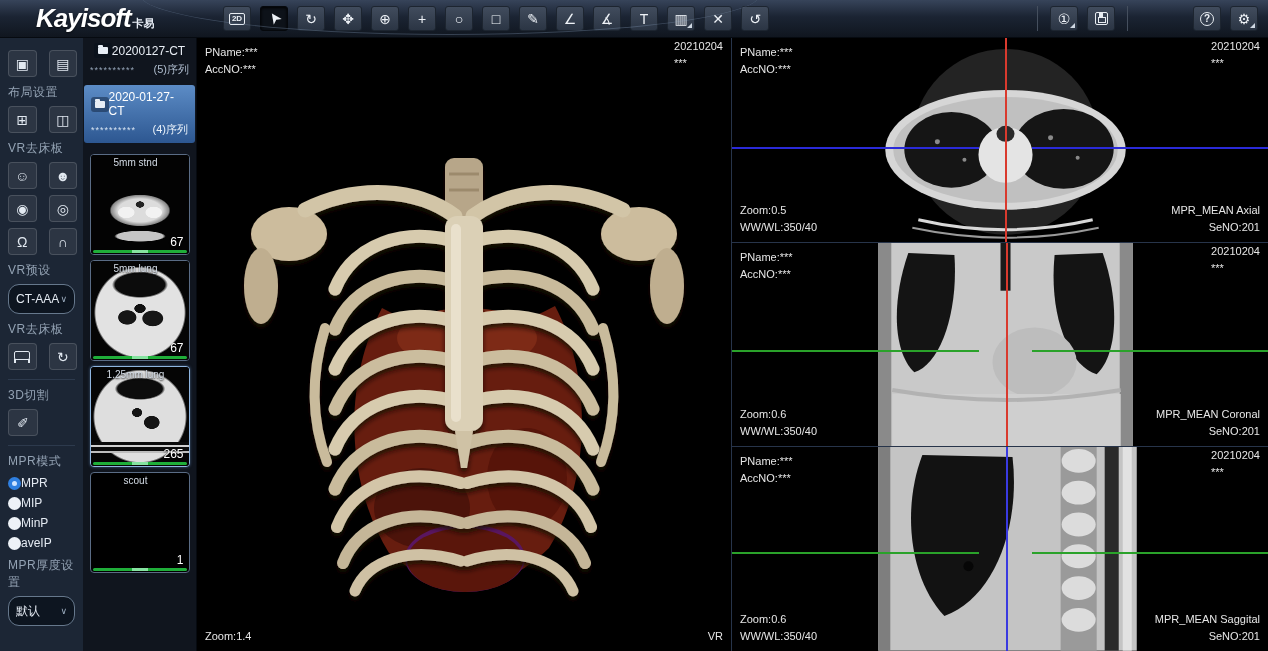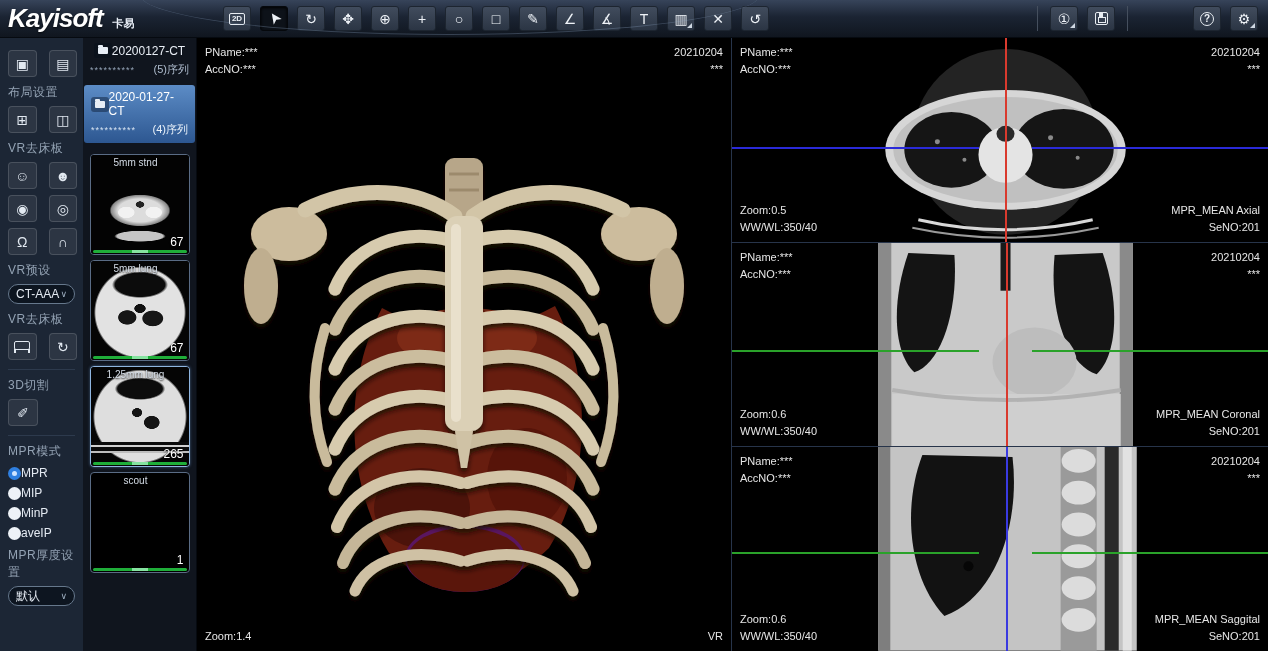--- a/index.html
+++ b/index.html
@@ -6,21 +6,21 @@
   html,body { width:1268px; height:651px; overflow:hidden; background:#000;
     font-family:"Liberation Sans","DejaVu Sans",sans-serif; }
   .root { width:1268px; height:651px; display:flex; flex-direction:column; }
 
   
   .topbar { height:38px; flex:0 0 38px; display:flex; align-items:center; position:relative;
     background:linear-gradient(180deg,#37445a 0%,#1b2433 45%,#10161f 100%);
     border-bottom:1px solid #060a10; overflow:hidden; }
   .topbar::after { content:''; position:absolute; left:140px; top:-46px; width:620px; height:80px;
     border-radius:50%; border-bottom:1px solid rgba(150,175,210,.28); pointer-events:none; }
-  .logo { width:205px; padding-left:8px; display:flex; align-items:baseline; gap:10px; }
+  .logo { width:205px; padding-left:36px; display:flex; align-items:baseline; gap:2px; }
   .logo .en { color:#fff; font-size:26px; font-weight:bold; letter-spacing:-1px;
     text-shadow:0 1px 2px rgba(0,0,0,.6); font-style:italic; }
   .logo .cn { color:#e8eef6; font-size:11px; font-weight:bold; }
   .tb-group { display:flex; align-items:center; gap:9px; }
   .tb-main { margin-left:18px; }
   .tb-sec { margin-left:268px; padding:0 12px; border-left:1px solid #454f5e; border-right:1px solid #454f5e; }
   .tb-right { margin-left:auto; padding-right:10px; }
   .tool-btn { position:relative; width:28px; height:25px; border-radius:3px; cursor:pointer;
     display:flex; align-items:center; justify-content:center;
     background:linear-gradient(180deg,#414c5d,#2b3544); border:1px solid #1d2530;
@@ -45,21 +45,21 @@
     color:#93a2b3; font-size:12px; overflow:hidden; }
   .sb-row { display:flex; gap:12px; margin:4px 0 6px 0; }
   .sb-btn { width:30px; height:27px; border-radius:4px; cursor:pointer;
     background:rgba(255,255,255,.07); border:1px solid rgba(255,255,255,.14);
     display:flex; align-items:center; justify-content:center; color:#e2e9f1; font-size:14px; }
   .sb-label { margin:7px 0 5px 0; letter-spacing:.5px; }
   .sb-sep { border-top:1px solid #2d3a4d; margin:9px 2px 6px 0; }
   .glyph-bed { width:16px; height:9px; border:1.5px solid #e2e9f1; border-radius:2px; position:relative; margin-top:-3px; }
   .glyph-bed::before,.glyph-bed::after { content:''; position:absolute; bottom:-4px; width:2px; height:4px; background:#e2e9f1; }
   .glyph-bed::before { left:-1px; } .glyph-bed::after { right:-1px; }
-  .select { height:20px; border:1px solid #66788c; border-radius:11px; background:#0d1520;
+  .select { height:30px; border:1px solid #66788c; border-radius:11px; background:#0d1520;
     color:#e4eaf2; font-size:12px; display:flex; align-items:center; justify-content:space-between;
     padding:0 7px; cursor:pointer; margin:2px 2px 2px 0; }
   .select .chev { font-size:9px; color:#9fb0c2; }
   .radio-row { display:flex; align-items:center; gap:0; margin:6px 0; cursor:pointer; color:#e4eaf2; }
   .radio { width:13px; height:13px; border-radius:50%; background:#eef2f7; flex:0 0 13px; position:relative; }
   .radio.sel { background:#2f7fe0; }
   .radio.sel::after { content:''; position:absolute; left:4px; top:4px; width:5px; height:5px;
     border-radius:50%; background:#cfe4ff; }
 
   
@@ -123,21 +123,21 @@
     linear-gradient(180deg, #5e5e5e 0 14%, #9f9f9f 30%, #8e8e8e 62%, #545454 100%); }
 
   
   .vr-view { flex:0 0 534px; width:534px; position:relative; background:#000; overflow:hidden; }
   .right-panel { flex:1; display:flex; flex-direction:column; border-left:1px solid #27344a; }
   .mpr-view { flex:1; position:relative; background:#000; overflow:hidden; border-bottom:1px solid #27344a; }
   .mpr-view:last-child { border-bottom:none; }
   .ct-img { position:absolute; inset:0; width:100%; height:100%; }
   .ovl { position:absolute; font-size:11px; color:#e6e6e6; line-height:1.55; z-index:5; text-shadow:0 1px 2px #000; }
   .ovl.tl { top:6px; left:8px; }
-  .ovl.tr { top:6px; right:8px; text-align:right; }
+  .ovl.tr { top:0; right:8px; text-align:left; }
   .ovl.bl { bottom:6px; left:8px; }
   .ovl.br { bottom:6px; right:8px; text-align:right; }
   .xseg { position:absolute; height:2px; z-index:4; }
   .yseg { position:absolute; width:2px; z-index:4; }
 </style>
 </head>
 <body>
 
 <div class="root">
 

